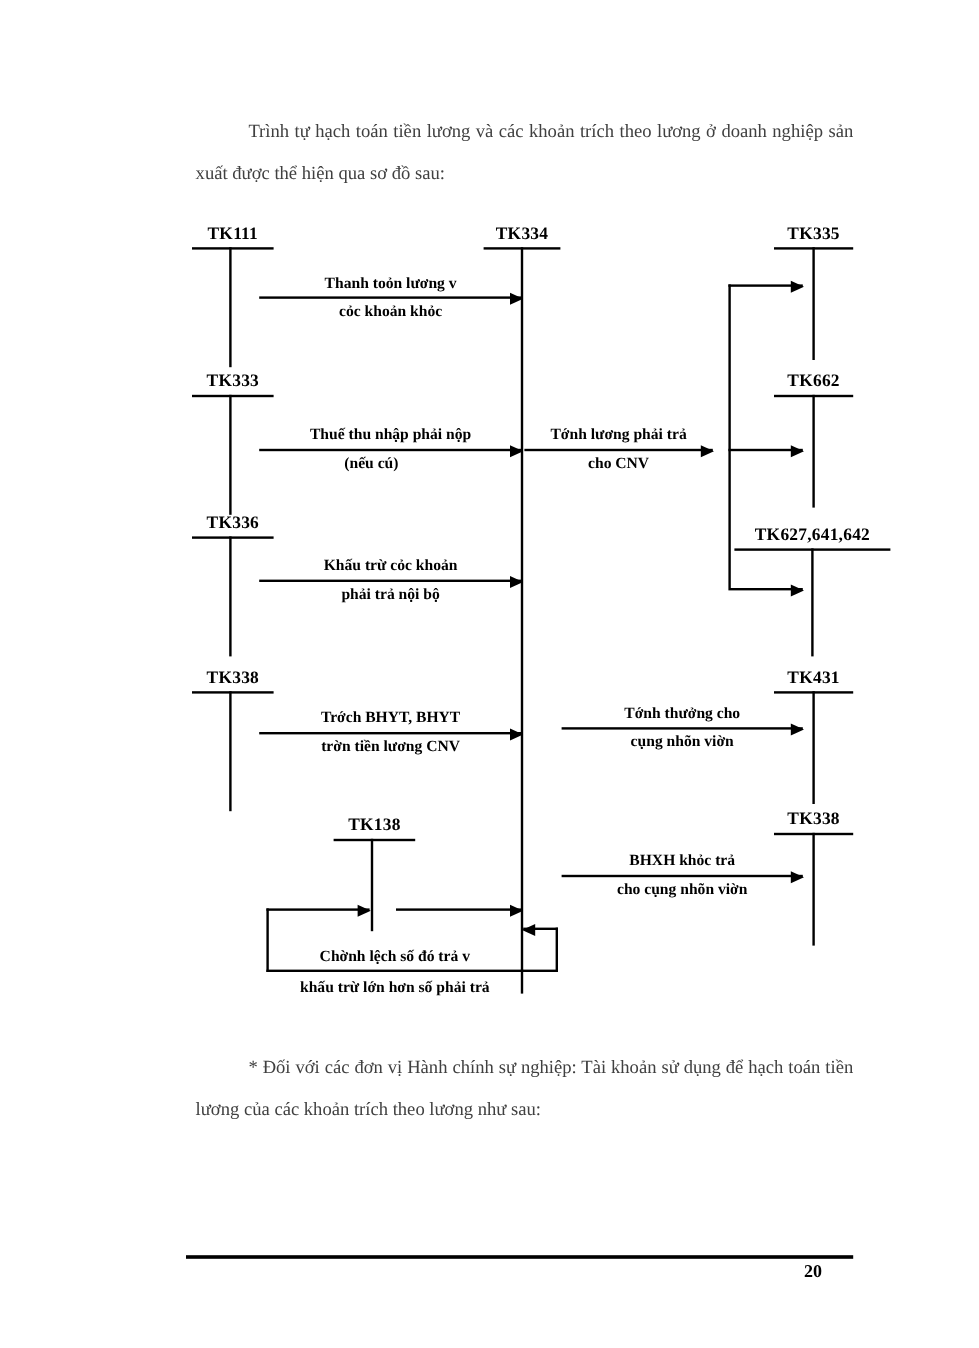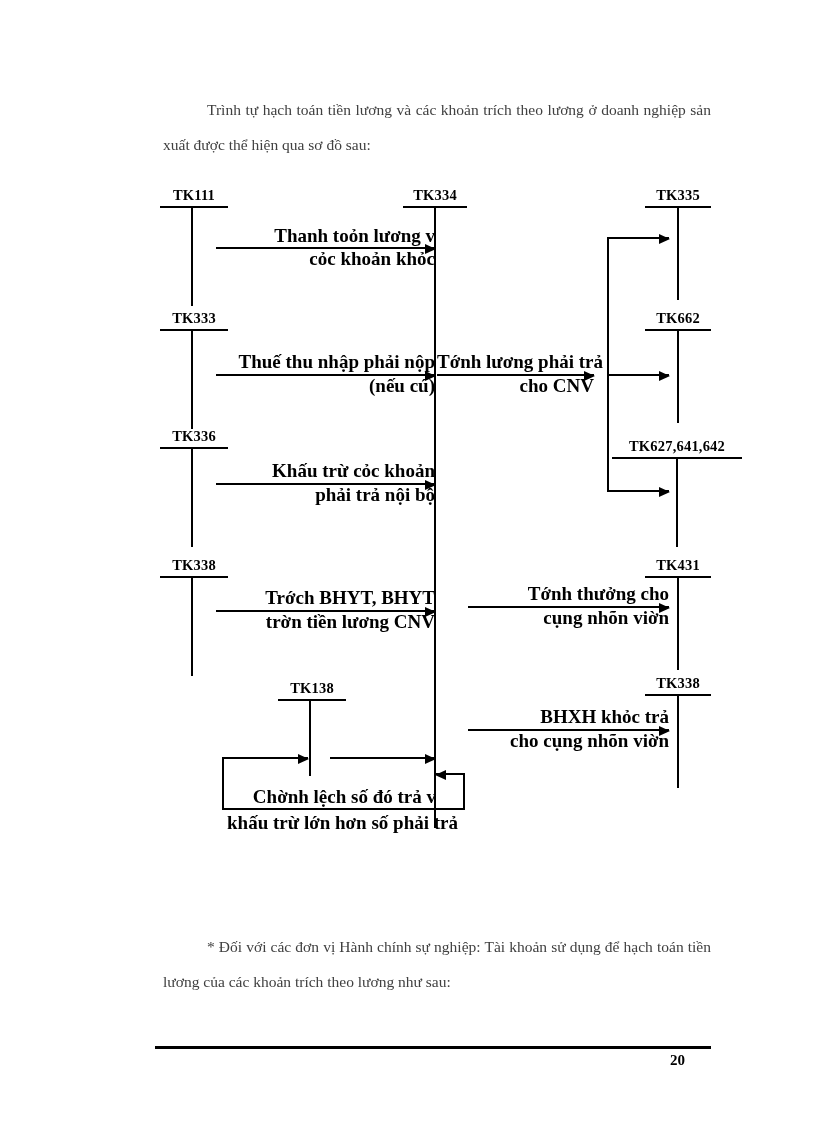--- a/index.html
+++ b/index.html
@@ -55,22 +55,22 @@
     border-top:5.5px solid transparent;
     border-bottom:5.5px solid transparent;
     border-left:0;border-right:11px solid #000;
   }
   
   .hline{position:absolute;height:0;border-top:2.2px solid #000;}
   .vline{position:absolute;width:0;border-left:2.2px solid #000;}
 
   
   .cap{
-    position:absolute;text-align:right;white-space:nowrap;
-    font-size:19px;font-weight:bold;line-height:17px;
+    position:absolute;text-align:center;white-space:nowrap;
+    font-size:13px;font-weight:bold;line-height:17px;
     font-family:"Liberation Serif","DejaVu Serif",serif;
   }
 
   
   .footrule{
     position:absolute;height:0;border-top:3px solid #000;
   }
   .pagenum{
     position:absolute;font-size:15px;font-weight:bold;
   }
@@ -151,21 +151,21 @@
       <div class="bar"></div>
       <div class="stem" style="left:32px;height:94px;"></div>
     </div>
 
     <div class="harrow" style="left:216px;top:247px;width:219px;"></div>
     <div class="cap" style="left:216px;top:227px;width:219px;">Thanh toỏn lương v</div>
     <div class="cap" style="left:216px;top:250px;width:219px;">cỏc khoản khỏc</div>
 
     <div class="harrow" style="left:216px;top:374px;width:219px;"></div>
     <div class="cap" style="left:216px;top:353px;width:219px;">Thuế thu nhập phải nộp</div>
-    <div class="cap" style="left:216px;top:377px;width:219px;">(nếu cú)</div>
+    <div class="cap" style="left:200px;top:377px;width:219px;">(nếu cú)</div>
 
     <div class="harrow" style="left:216px;top:483px;width:219px;"></div>
     <div class="cap" style="left:216px;top:462px;width:219px;">Khấu trừ cỏc khoản</div>
     <div class="cap" style="left:216px;top:486px;width:219px;">phải trả nội bộ</div>
 
     <div class="harrow" style="left:216px;top:610px;width:219px;"></div>
     <div class="cap" style="left:216px;top:589px;width:219px;">Trớch BHYT, BHYT</div>
     <div class="cap" style="left:216px;top:613px;width:219px;">trờn tiền lương CNV</div>
 
     <div class="harrow" style="left:437px;top:374px;width:157px;"></div>
@@ -193,20 +193,20 @@
     <div class="vline" style="left:222px;top:757px;height:53px;"></div>
     <div class="harrow" style="left:222px;top:757px;width:86px;"></div>
 
     <div class="harrow" style="left:330px;top:757px;width:105px;"></div>
 
     <div class="cap" style="left:222px;top:788px;width:214px;">Chờnh lệch số đó trả v</div>
     <div class="cap" style="left:200px;top:814px;width:258px;">khấu trừ lớn hơn số phải trả</div>
 
   </div>
 
-  <div class="para" style="left:163px;top:929px;width:548px;">
+  <div class="para" style="left:163px;top:872px;width:548px;">
     <span class="ind"></span><span>* Đối với các đơn vị Hành chính sự nghiệp: Tài khoản sử dụng để hạch toán tiền lương của các khoản trích theo lương như sau:</span>
   </div>
 
   <div class="footrule" style="left:155px;top:1046px;width:556px;"></div>
   <div class="pagenum" style="left:670px;top:1052px;">20</div>
 
 </div>
 
 </body></html>

